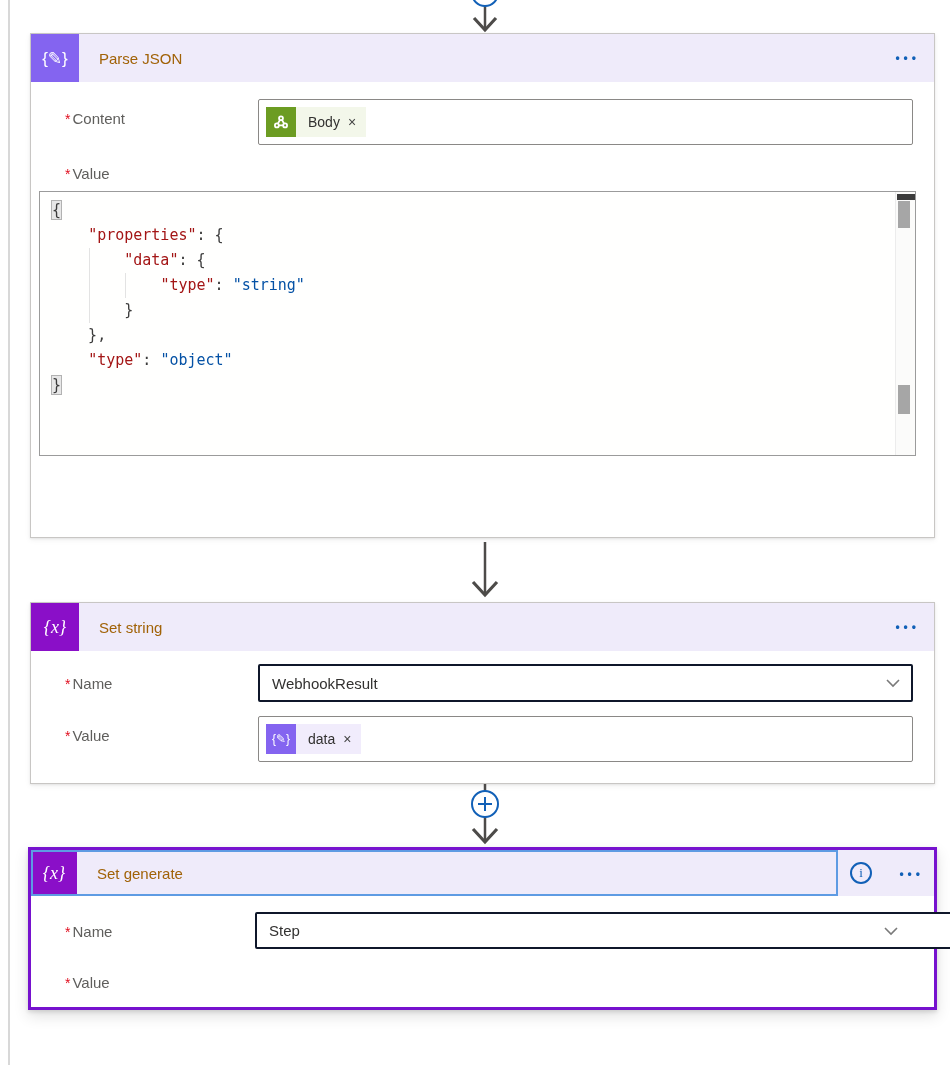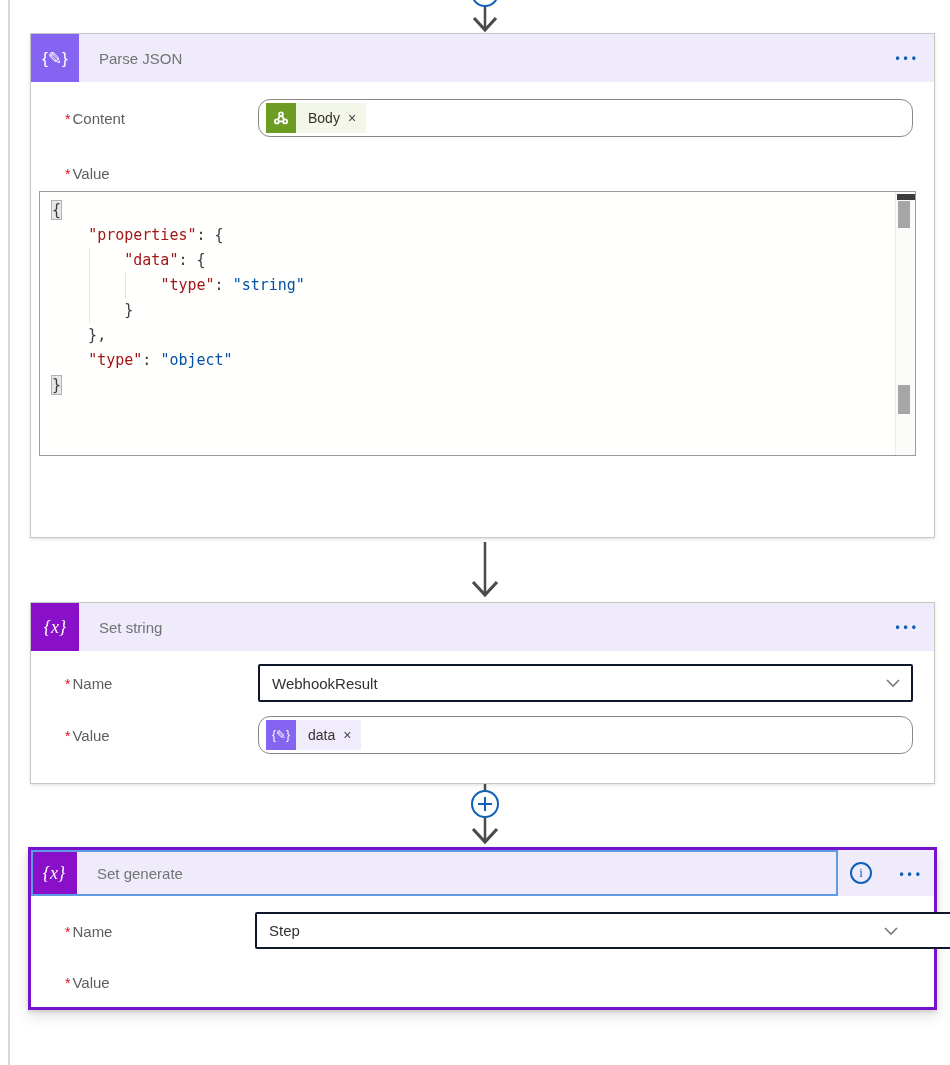--- a/index.html
+++ b/index.html
@@ -13,34 +13,34 @@
   .connector svg { display:block; overflow:visible; }
 
   
   .card { position:absolute; background:#fff; border:1px solid #c8c6c4;
           box-shadow:0 1px 2px rgba(0,0,0,.07), 0 2px 6px rgba(0,0,0,.06); }
   .card-header { position:relative; display:flex; align-items:center; height:48px; background:#efebfa; }
   .hdr-icon { width:48px; height:48px; flex:0 0 48px; display:flex; align-items:center; justify-content:center;
               color:#fff; font-size:17px; }
   .hdr-icon.pj { background:#8464f0; }
   .hdr-icon.vr { background:#8a0fc8; font-style:italic; font-family:"Liberation Serif",serif; font-size:18px; }
-  .hdr-title { padding-left:20px; font-size:15px; color:#737373; }
+  .hdr-title { padding-left:20px; font-size:15px; color:#a16207; }
   .more-btn { position:absolute; right:14px; top:0; height:48px; display:flex; align-items:center;
               color:#1160b7; font-weight:bold; font-size:12px; letter-spacing:4px; cursor:pointer; }
 
   .field-label { position:absolute; left:34px; font-size:15px; color:#5f5e5c; }
   .req { color:#e00b1c; margin-right:2px; font-size:14px; }
 
   .text-input { position:absolute; left:227px; width:655px; height:38px; border:2px solid #0f172a;
                 border-radius:2px; background:#fff; font-family:"Liberation Sans",sans-serif;
                 font-size:15px; color:#323130; padding:0 34px 0 12px; }
   .chev { position:absolute; width:16px; height:16px; pointer-events:none; }
 
-  .token-box { position:absolute; left:227px; width:655px; height:38px; border:1px solid #8a8886;
-               border-radius:12px; background:#fff; display:flex; align-items:center; padding-left:7px; }
+  .token-box { position:absolute; left:227px; width:655px; height:46px; border:1px solid #8a8886;
+               border-radius:2px; background:#fff; display:flex; align-items:center; padding-left:7px; }
   .token { display:inline-flex; align-items:stretch; height:30px; overflow:hidden; }
   .token-icon { width:30px; display:flex; align-items:center; justify-content:center; color:#fff; font-size:12px; }
   .token-icon.green { background:#6c9c22; }
   .token-icon.purple { background:#8464f0; }
   .token-label { display:flex; align-items:center; gap:8px; padding:0 10px 0 12px; font-size:14px; color:#323130; }
   .token-label.greenbg { background:#f3f7ea; }
   .token-label.purplebg { background:#f1ecfc; }
   .token-close { font-size:14px; color:#444; cursor:pointer; }
 
   

